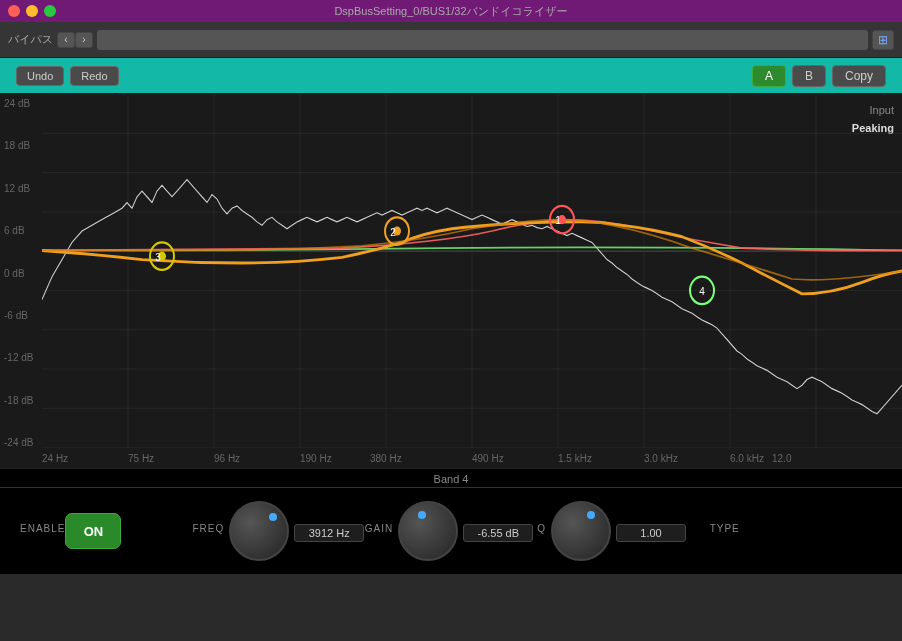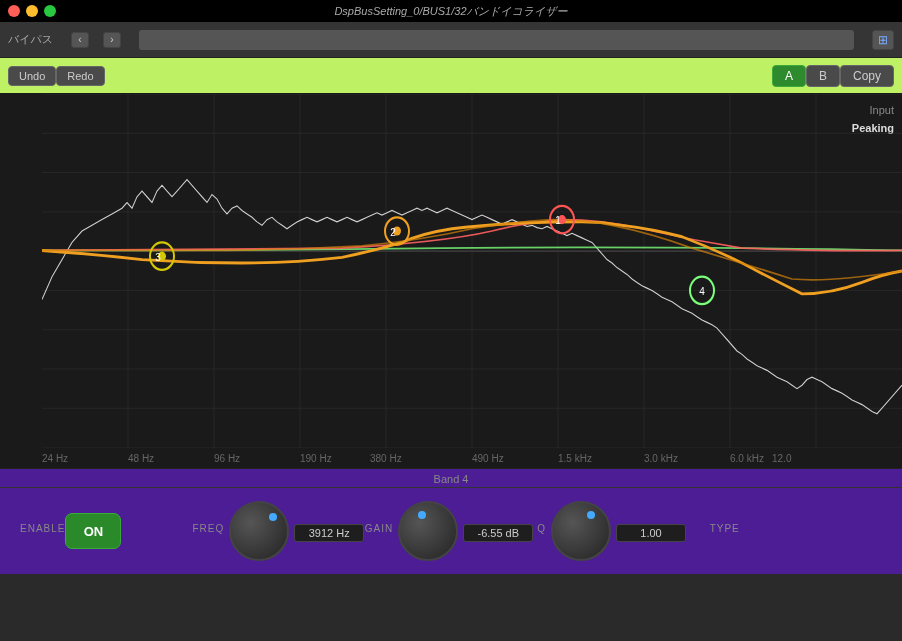--- a/index.html
+++ b/index.html
@@ -8,25 +8,24 @@
       height: 641px;
       background: #2a2a2a;
       font-family: -apple-system, BlinkMacSystemFont, 'Helvetica Neue', Arial, sans-serif;
       overflow: hidden;
       color: #ccc;
     }
 
     
     .titlebar {
       height: 22px;
-      background: #000000;
+      background: #701a75;
       display: flex;
       align-items: center;
       position: relative;
-      font-style: italic;
     }
     .traffic-lights {
       display: flex;
       gap: 6px;
       padding-left: 8px;
     }
     .traffic-light {
       width: 12px;
       height: 12px;
       border-radius: 50%;
@@ -42,21 +41,21 @@
       color: #aaa;
     }
 
     
     .toolbar {
       height: 36px;
       background: #353535;
       display: flex;
       align-items: center;
       padding: 0 8px;
-      gap: 14px;
+      gap: 0;
       border-bottom: 1px solid #222;
     }
     .bypass-label {
       font-size: 11px;
       color: #aaa;
       margin-right: 4px;
     }
     .nav-btn {
       width: 18px;
       height: 16px;
@@ -87,24 +86,25 @@
       font-size: 12px;
       display: flex;
       align-items: center;
       justify-content: center;
       cursor: pointer;
     }
 
     
     .actionbar {
       height: 36px;
-      background: #bef264;
-      display: flex;
-      align-items: center;
-      padding: 0 8px;
+      background: #14b8a6;
+      display: flex;
+      align-items: center;
+      padding: 0 16px;
+      gap: 6px;
       border-bottom: 1px solid #1a1a1a;
     }
     .action-btn {
       padding: 3px 10px;
       background: #4a4a4a;
       border: 1px solid #666;
       border-radius: 4px;
       color: #ccc;
       font-size: 11px;
       cursor: pointer;
@@ -187,21 +187,21 @@
     .eq-canvas {
       position: absolute;
       top: 0;
       left: 42px;
       right: 0;
       bottom: 20px;
     }
 
     
     .band-section {
-      background: #4c1d95;
+      background: #000000;
       border-top: 1px solid #222;
     }
     .band-title {
       text-align: center;
       font-size: 11px;
       color: #888;
       padding: 4px 0 2px 0;
       border-bottom: 1px solid #333;
     }
     .band-controls {
@@ -325,20 +325,31 @@
   <button class="ab-btn-copy">Copy</button>
 </div>
 
 <div class="eq-display">
 
   <div class="eq-labels-right">
     <div class="label-input">Input</div>
     <div class="label-output">Peaking</div>
   </div>
 
+  <div class="db-labels">
+    <span>24 dB</span>
+    <span>18 dB</span>
+    <span>12 dB</span>
+    <span>6 dB</span>
+    <span>0 dB</span>
+    <span>-6 dB</span>
+    <span>-12 dB</span>
+    <span>-18 dB</span>
+    <span>-24 dB</span>
+  </div>
 
   <div class="eq-canvas">
     <svg class="eq-svg" viewBox="0 0 860 310" preserveAspectRatio="none">
 
       <line x1="0" y1="0" x2="860" y2="0" stroke="#333" stroke-width="0.5"></line>
       <line x1="0" y1="34.4" x2="860" y2="34.4" stroke="#333" stroke-width="0.5"></line>
       <line x1="0" y1="68.8" x2="860" y2="68.8" stroke="#333" stroke-width="0.5"></line>
       <line x1="0" y1="103.2" x2="860" y2="103.2" stroke="#333" stroke-width="0.5"></line>
       <line x1="0" y1="137.6" x2="860" y2="137.6" stroke="#444" stroke-width="1"></line>
       <line x1="0" y1="172" x2="860" y2="172" stroke="#333" stroke-width="0.5"></line>
@@ -403,21 +414,21 @@
 
       <circle cx="660" cy="172" r="12" fill="none" stroke="#7aff7a" stroke-width="2"></circle>
       <circle cx="660" cy="172" r="4" fill="none"></circle>
       <text x="660" y="176" fill="white" font-size="10" text-anchor="middle">4</text>
 
     </svg>
   </div>
 
   <div class="freq-labels">
     <span class="freq-label" style="left:0px">24 Hz</span>
-    <span class="freq-label" style="left:86px">48 Hz</span>
+    <span class="freq-label" style="left:86px">75 Hz</span>
     <span class="freq-label" style="left:172px">96 Hz</span>
     <span class="freq-label" style="left:258px">190 Hz</span>
     <span class="freq-label" style="left:328px">380 Hz</span>
     <span class="freq-label" style="left:430px">490 Hz</span>
     <span class="freq-label" style="left:516px">1.5 kHz</span>
     <span class="freq-label" style="left:602px">3.0 kHz</span>
     <span class="freq-label" style="left:688px">6.0 kHz</span>
     <span class="freq-label" style="left:730px">12.0</span>
   </div>
 </div>

